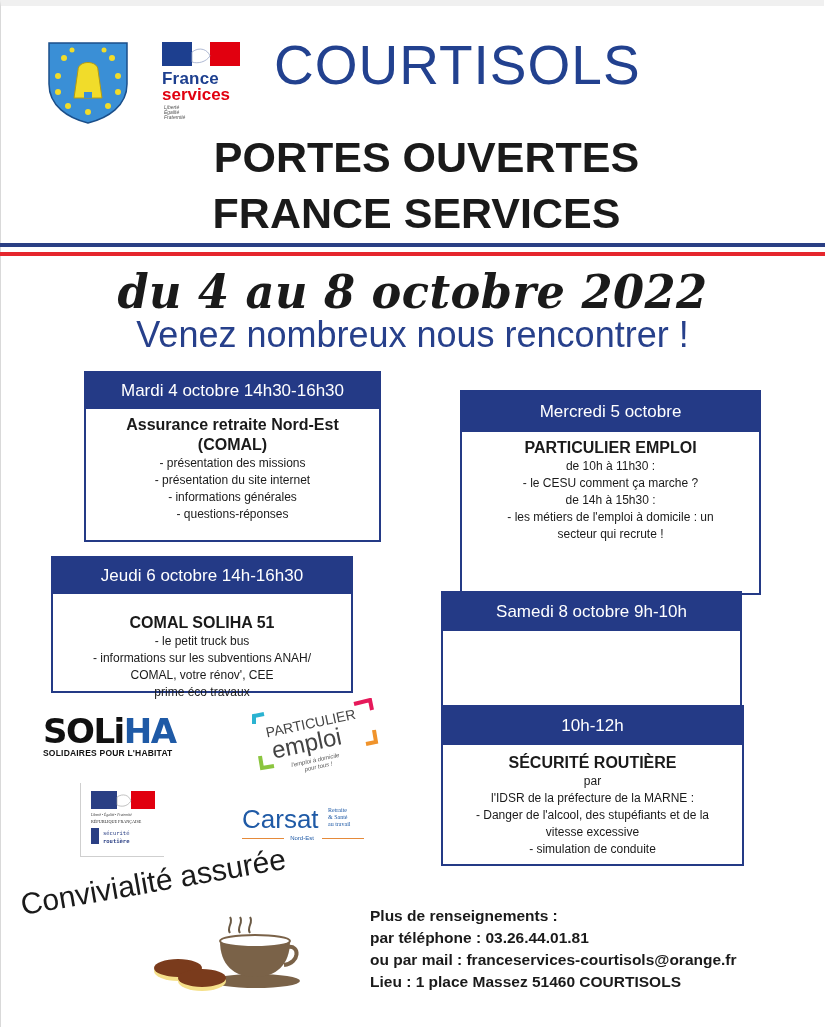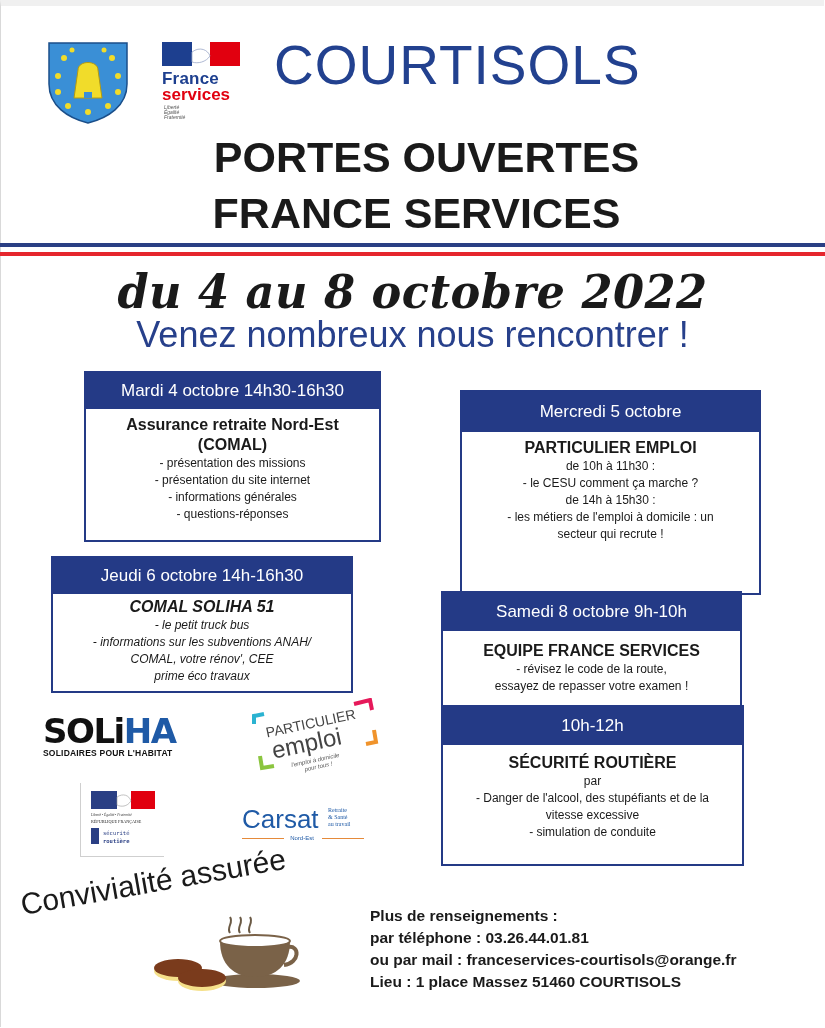--- a/index.html
+++ b/index.html
@@ -116,43 +116,39 @@
     <div class="box-line">de 10h à 11h30 :</div>
     <div class="box-line">- le CESU comment ça marche ?</div>
     <div class="box-line">de 14h à 15h30 :</div>
     <div class="box-line">- les métiers de l'emploi à domicile : un</div>
     <div class="box-line">secteur qui recrute !</div>
   </div>
 </div>
 
 <div class="box" style="left:51px; top:556px; width:302px; height:137px;">
   <div class="box-head">Jeudi 6 octobre 14h-16h30</div>
-  <div class="box-body" style="padding-top:3px;font-style:italic;">
+  <div class="box-body" style="padding-top:19px;">
     <div class="box-title">COMAL SOLIHA 51</div>
     <div class="box-line">- le petit truck bus</div>
     <div class="box-line">- informations sur les subventions ANAH/</div>
     <div class="box-line">COMAL, votre rénov', CEE</div>
     <div class="box-line">prime éco travaux</div>
   </div>
 </div>
 
 <div class="box" style="left:441px; top:591px; width:301px; height:117px;">
   <div class="box-head" style="height:38px; line-height:38px;">Samedi 8 octobre 9h-10h</div>
-  <div class="box-body" style="padding-top:10px;">
-    <div class="box-title">EQUIPE FRANCE SERVICES</div>
-    <div class="box-line">- révisez le code de la route,</div>
-    <div class="box-line">essayez de repasser votre examen !</div>
-  </div>
 </div>
 
 <div class="box" style="left:441px; top:705px; width:303px; height:161px;">
   <div class="box-head" style="height:38px; line-height:38px;">10h-12h</div>
   <div class="box-body" style="padding-top:8px;">
     <div class="box-title">SÉCURITÉ ROUTIÈRE</div>
     <div class="box-line">par</div>
+    <div class="box-line">l'IDSR de la préfecture de la MARNE :</div>
     <div class="box-line">- Danger de l'alcool, des stupéfiants et de la</div>
     <div class="box-line">vitesse excessive</div>
     <div class="box-line">- simulation de conduite</div>
   </div>
 </div>
 
 <div class="abs soliha">
   <div class="soliha-main"><span style="color:#111">SOLi</span><span>HA</span></div>
   <div class="soliha-sub">SOLIDAIRES POUR L'HABITAT</div>
 </div>

